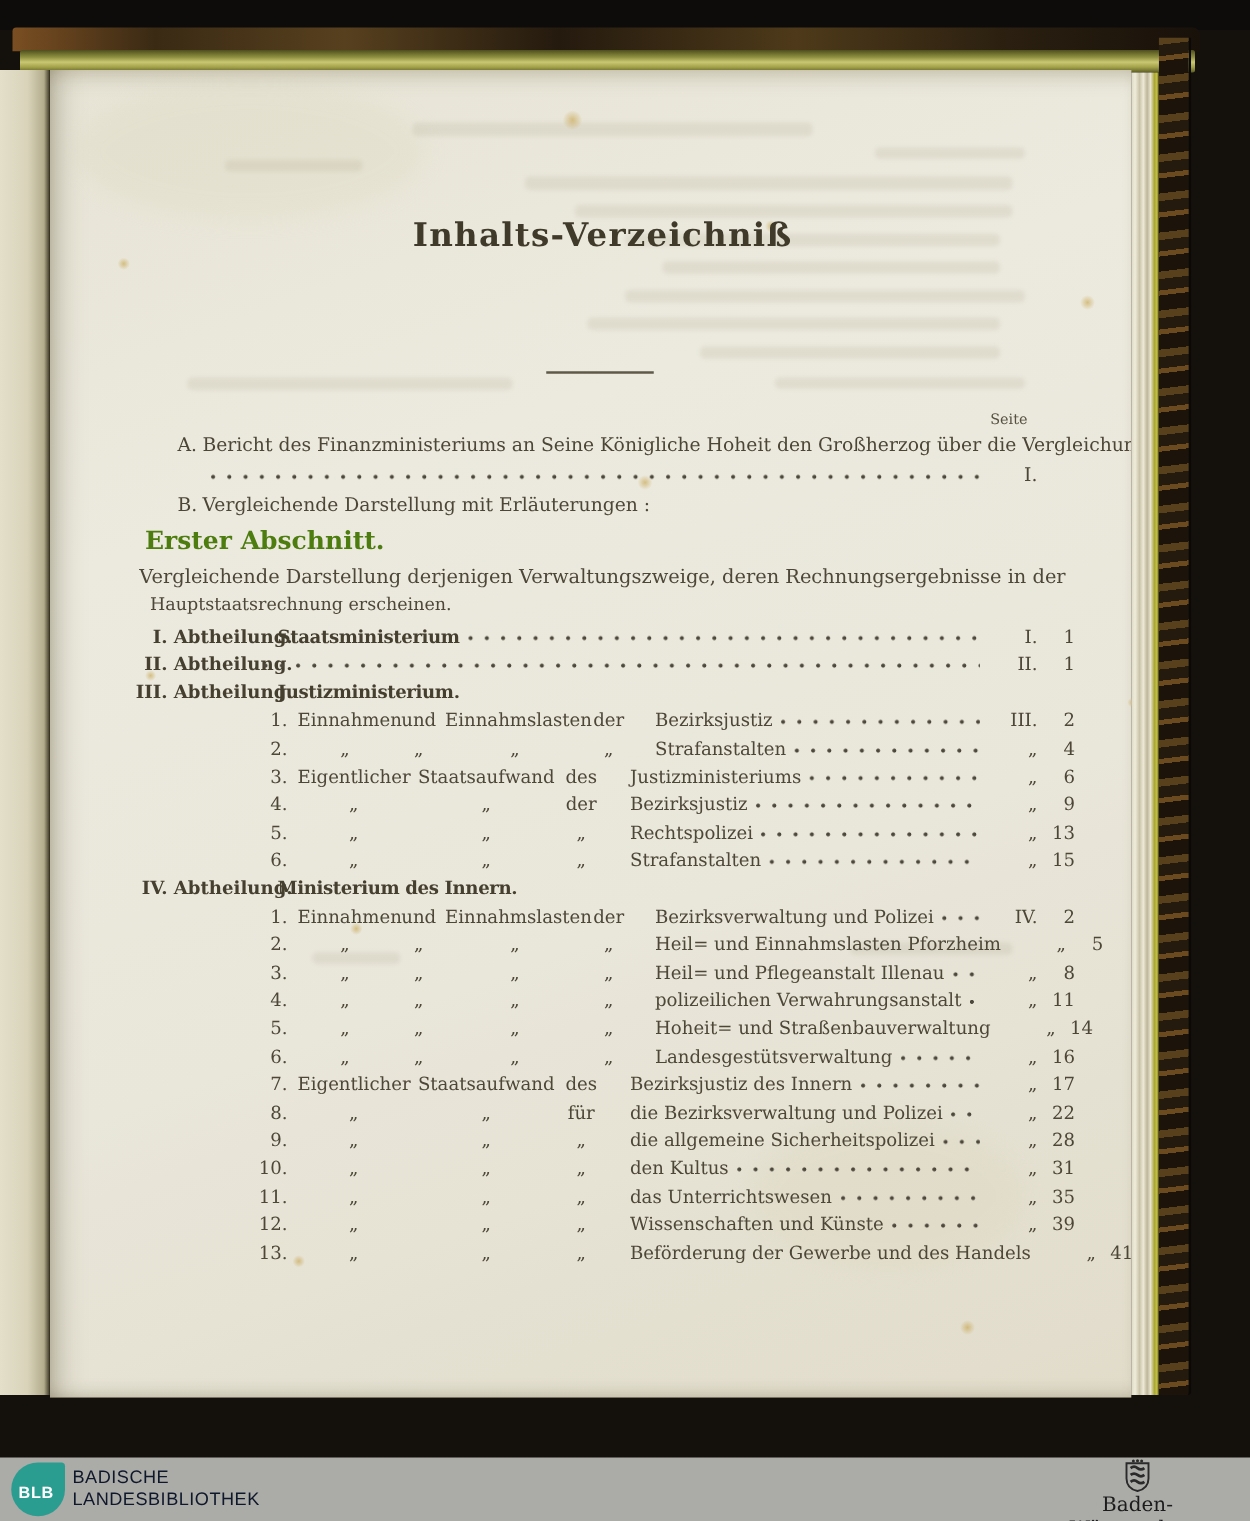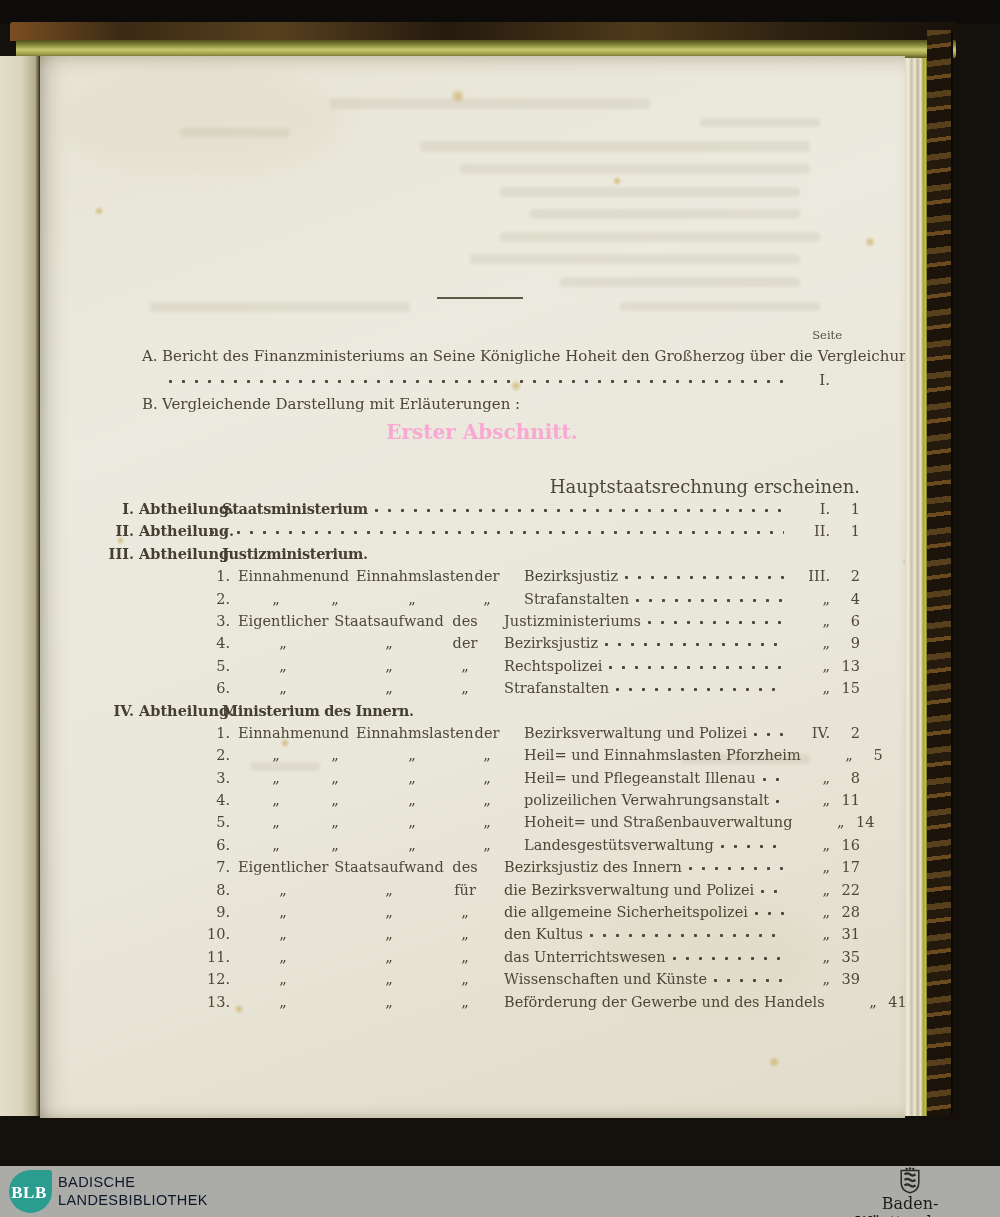--- a/index.html
+++ b/index.html
@@ -46,30 +46,30 @@
   
   .content{
     position:absolute;left:104px;top:56px;width:756px;height:1010px;
     font-family:"DejaVu Serif",serif;color:#4d4738;
   }
   .doc-title{position:absolute;top:118px;left:0;width:100%;text-align:center;
     font-size:26px;font-weight:bold;color:#403a2b;letter-spacing:1px;}
   .doc-subtitle{position:absolute;top:172px;left:0;width:100%;text-align:center;
     font-size:19px;font-weight:bold;color:#45402f;letter-spacing:5px;word-spacing:12px;}
   .title-rule{position:absolute;top:241px;left:333px;width:86px;border-top:2px solid rgba(70,64,45,.85);}
-  .seite-label{position:absolute;top:272px;right:18px;font-size:11.5px;color:#55503f;}
+  .seite-label{position:absolute;top:272px;right:38px;font-size:11.5px;color:#55503f;}
   .ab-block{position:absolute;top:288px;left:0;width:100%;font-size:15px;line-height:24px;color:#4c4636;}
   .ab-line{display:flex;align-items:baseline;}
   .ab-letter{flex:none;width:20px;margin-left:38px;}
   .ab-indent{flex:none;width:58px;}
   .ab-text{white-space:nowrap;}
-  .section-title{position:absolute;top:364px;left:0;width:100%;text-align:center;
-    font-size:20px;font-weight:bold;color:#f9a8d4;}
+  .section-title{position:absolute;top:364px;left:12px;width:100%;
+    font-size:20px;font-weight:bold;color:#4d7c0f;}
   .section-intro1{position:absolute;top:396px;left:0;width:100%;text-align:center;font-size:15.5px;}
-  .section-intro2{position:absolute;top:420px;left:0;width:100%;text-align:right;font-size:18px;}
+  .section-intro2{position:absolute;top:420px;left:16px;width:100%;text-align:left;font-size:14px;}
 
   .toc{position:absolute;top:444px;left:0;width:756px;}
   .toc-row{display:flex;align-items:baseline;height:22.4px;font-size:14.5px;white-space:nowrap;}
   .col-div{flex:none;width:100px;display:flex;align-items:baseline;font-weight:bold;color:#453f2f;}
   .div-roman{flex:none;width:30px;text-align:right;margin-right:5px;}
   .col-num{flex:none;width:26px;text-align:right;margin-right:8px;}
   .colw{flex:none;text-align:center;margin-right:6px;}
   .grp-einnahmen .c1{width:76px}.grp-einnahmen .c2{width:30px}
   .grp-einnahmen .c3{width:112px}.grp-einnahmen .c4{width:26px}
   .grp-aufwand .c1{width:90px}.grp-aufwand .c2{width:110px}.grp-aufwand .c3{width:30px}
@@ -78,22 +78,22 @@
   .leader{flex:1 1 12px;min-width:0;height:14px;margin:0 6px;align-self:baseline;
     background-image:radial-gradient(circle at 2.5px 10.5px,#4d483c 1.3px,rgba(0,0,0,0) 1.9px);
     background-size:13px 14px;background-repeat:repeat-x;}
   .col-roman{flex:none;width:38px;text-align:right;margin-left:2px;}
   .col-page{flex:none;width:30px;text-align:right;}
 
   
   .footer-bar{position:absolute;left:0;top:1166px;width:1000px;height:51px;background:#ababa8;}
   .blb-logo{position:absolute;left:9px;top:4px;width:43px;height:43px;background:#2a9d90;
     border-radius:50% 3px 50% 50%;display:flex;align-items:center;justify-content:center;}
-  .blb-logo span{color:#ffffff;font-weight:bold;font-size:17px;letter-spacing:.5px;
-    font-family:Liberation Serif, serif;margin-top:3px;margin-right:3px;}
+  .blb-logo span{color:#ffffff;font-weight:bold;font-size:13px;letter-spacing:.5px;
+    font-family:Liberation Sans, sans-serif;margin-top:3px;margin-right:3px;}
   .org-name{position:absolute;left:58px;top:7px;color:#0f172a;font-weight:normal;
     font-size:14.5px;line-height:18px;letter-spacing:.4px;font-family:"Liberation Sans",sans-serif;}
   .bw-block{position:absolute;right:10px;top:1px;width:160px;text-align:center;}
   .bw-arms{display:block;margin:0 auto;}
   .bw-text{font-family:"DejaVu Serif",serif;font-size:16px;color:#1c1c1c;margin-top:0px;}
 </style>
 </head>
 <body>
 
 <div class="backdrop"></div>
@@ -126,20 +126,21 @@
   <div class="fox" style="left:824px;top:180px;width:12px;height:12px;"></div>
   <div class="fox" style="left:240px;top:682px;width:10px;height:10px;"></div>
   <div class="fox" style="left:76px;top:480px;width:9px;height:9px;"></div>
   <div class="fox" style="left:728px;top:1000px;width:12px;height:12px;"></div>
   <div class="fox" style="left:194px;top:948px;width:10px;height:10px;"></div>
   <div class="fox" style="left:54px;top:150px;width:10px;height:10px;"></div>
   <div class="fox" style="left:862px;top:502px;width:8px;height:8px;"></div>
 </div>
 
 <div class="content">
+  <div class="doc-title">Inhalts-Verzeichniß</div>
   <div class="title-rule"></div>
   <div class="seite-label">Seite</div>
 
   <div class="ab-block">
     <div class="ab-line">
       <span class="ab-letter">A.</span>
       <span class="ab-text">Bericht des Finanzministeriums an Seine Königliche Hoheit den Großherzog über die Vergleichung</span>
     </div>
     <div class="ab-line">
       <span class="ab-indent"></span>
@@ -147,20 +148,21 @@
       <span class="col-roman">I.</span>
       <span class="col-page"></span>
     </div>
     <div class="ab-line">
       <span class="ab-letter">B.</span>
       <span class="ab-text">Vergleichende Darstellung mit Erläuterungen :</span>
     </div>
   </div>
 
   <div class="section-title">Erster Abschnitt.</div>
+  <div class="section-intro1">Vergleichende Darstellung derjenigen Verwaltungszweige, deren Rechnungsergebnisse in der</div>
   <div class="section-intro2">Hauptstaatsrechnung erscheinen.</div>
 
   <div class="toc">
       <div class="toc-row heading">
         <span class="col-div">
           <span class="div-roman">I.</span>
           <span class="div-word">Abtheilung.</span>
         </span>
         <span class="item-title">Staatsministerium</span>
         <span class="leader"></span>

